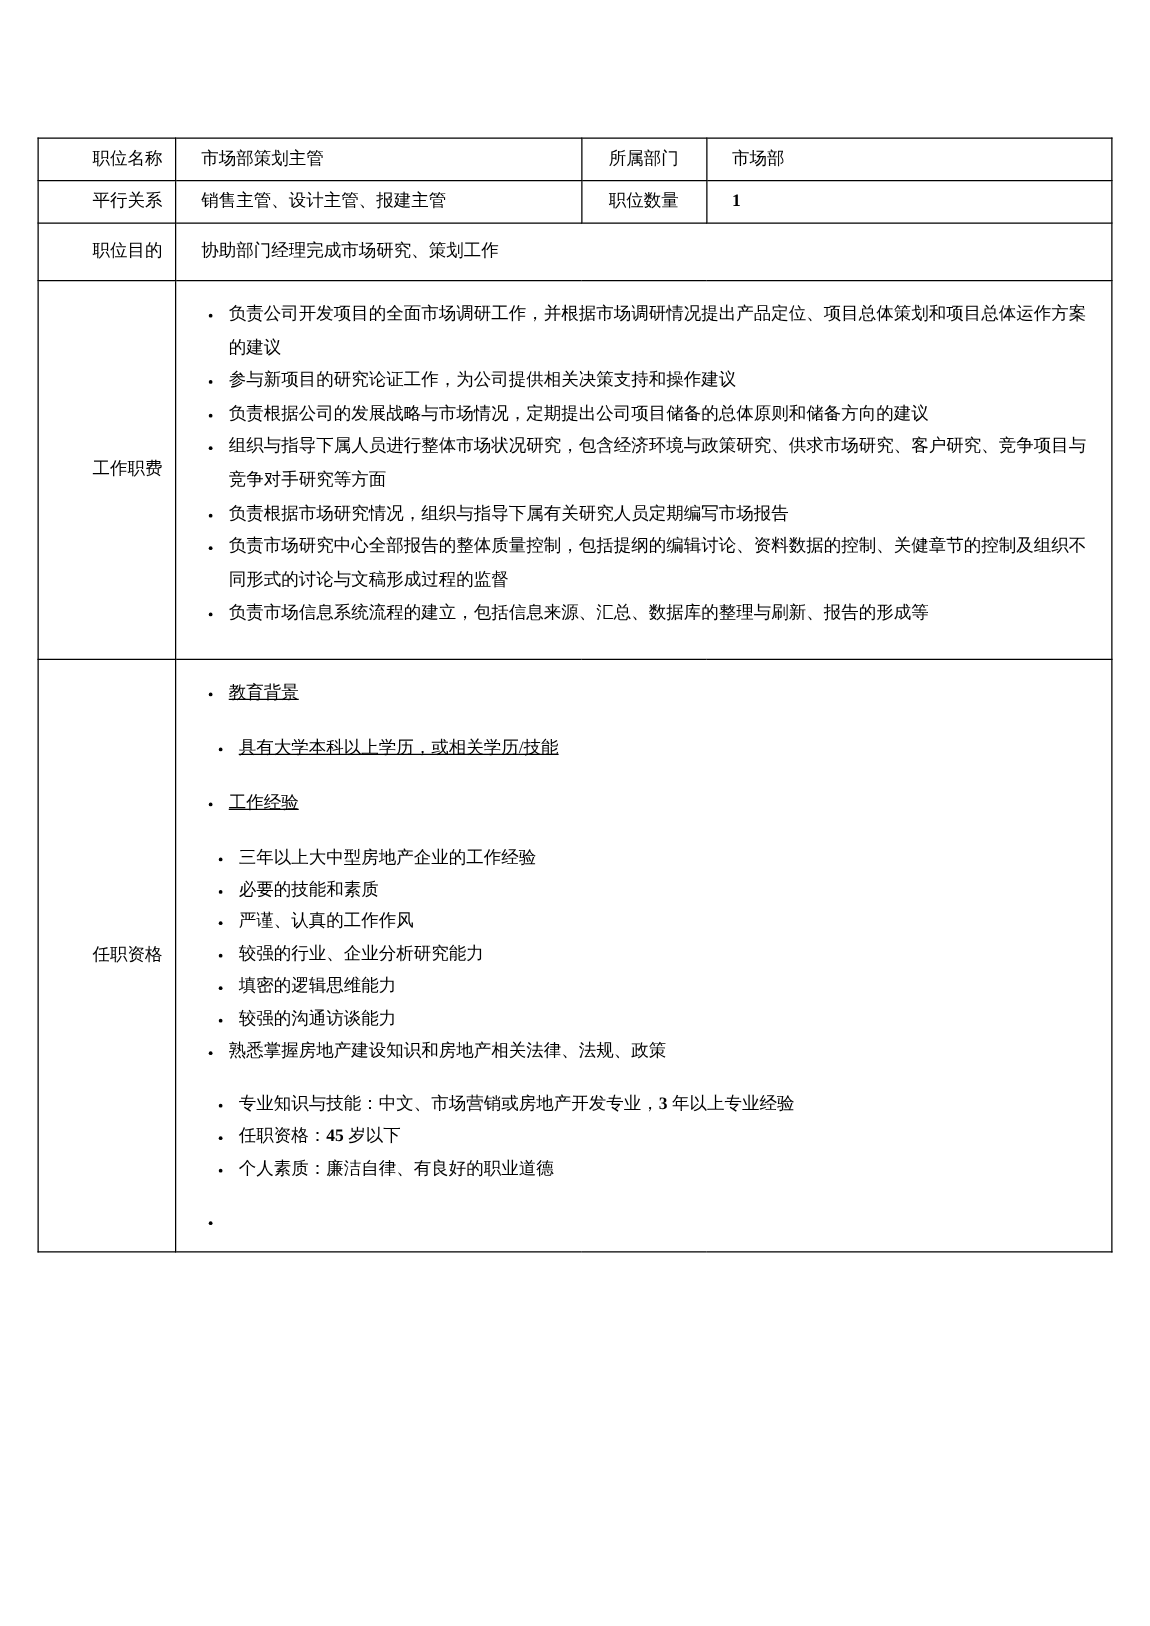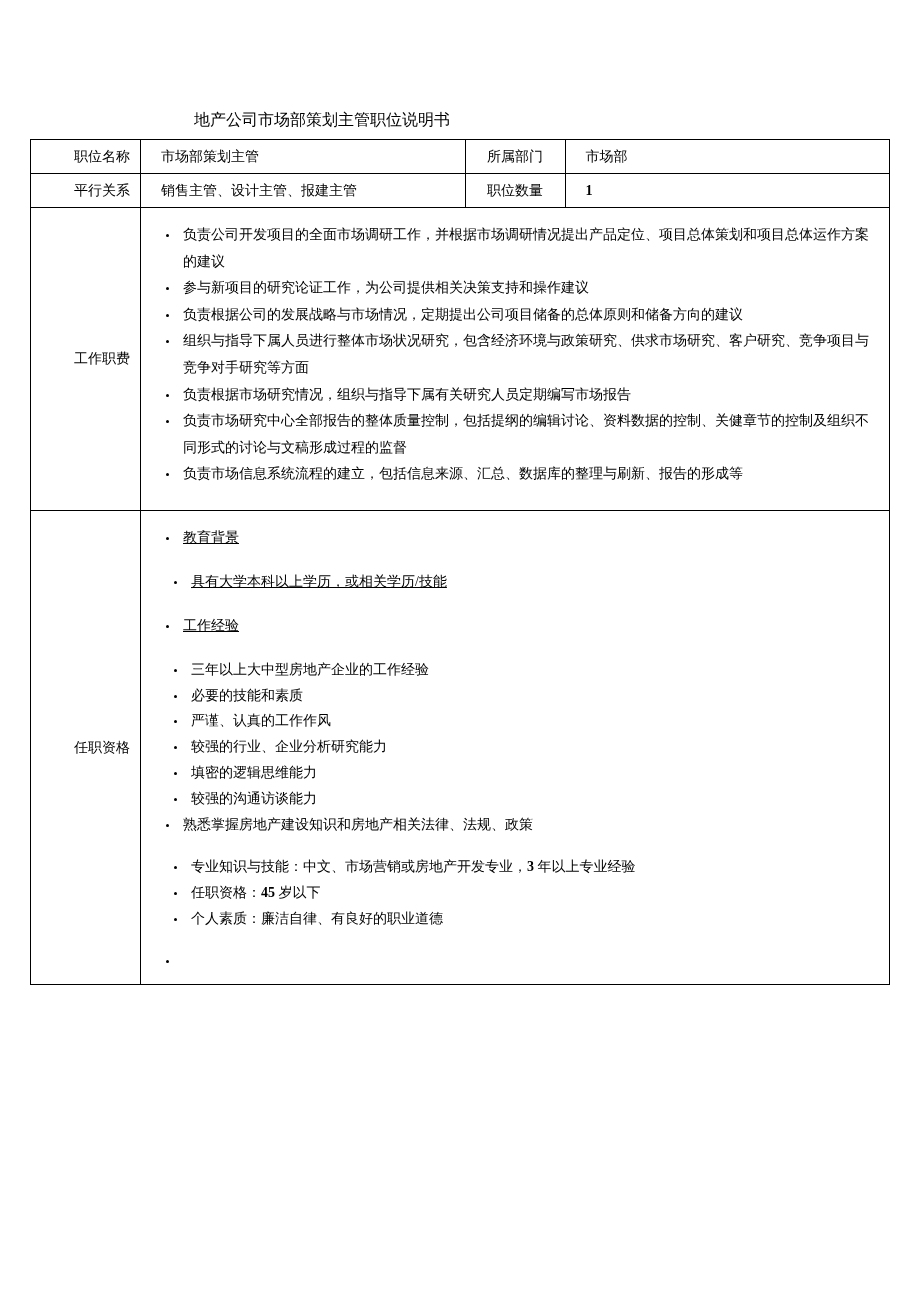--- a/index.html
+++ b/index.html
@@ -62,21 +62,20 @@
     .qual ul.outer > li { line-height: 1.85; }
     .gap    { margin-bottom: 18px; text-decoration: underline; }
     .gap-sm { margin-bottom: 16px; }
     .bold { font-weight: bold; }
     .empty-li { list-style: disc; height: 14px; }
   </style>
 </head>
 <body>
 
 <div class="page">
-  <h1 class="doc-title">地产公司市场部策划主管职位说明书</h1>
 
   <table>
     <colgroup>
       <col style="width:110px">
       <col>
       <col style="width:100px">
       <col>
     </colgroup>
 
     <tbody>
@@ -88,20 +87,24 @@
     </tr>
 
 
     <tr>
       <td class="label">平行关系</td>
       <td class="val">销售主管、设计主管、报建主管</td>
       <td class="mid-label">职位数量</td>
       <td class="val bold">1</td>
     </tr>
 
+    <tr>
+      <td class="label" style="padding:12px 10px">职位目的</td>
+      <td class="val" colspan="3">协助部门经理完成市场研究、策划工作</td>
+    </tr>
 
     <tr>
       <td class="label">工作职费</td>
       <td class="content" colspan="3">
         <ul class="outer">
           <li>负责公司开发项目的全面市场调研工作，并根据市场调研情况提出产品定位、项目总体策划和项目总体运作方案的建议</li>
           <li>参与新项目的研究论证工作，为公司提供相关决策支持和操作建议</li>
           <li>负责根据公司的发展战略与市场情况，定期提出公司项目储备的总体原则和储备方向的建议</li>
           <li>组织与指导下属人员进行整体市场状况研究，包含经济环境与政策研究、供求市场研究、客户研究、竞争项目与竞争对手研究等方面</li>
           <li>负责根据市场研究情况，组织与指导下属有关研究人员定期编写市场报告</li>

